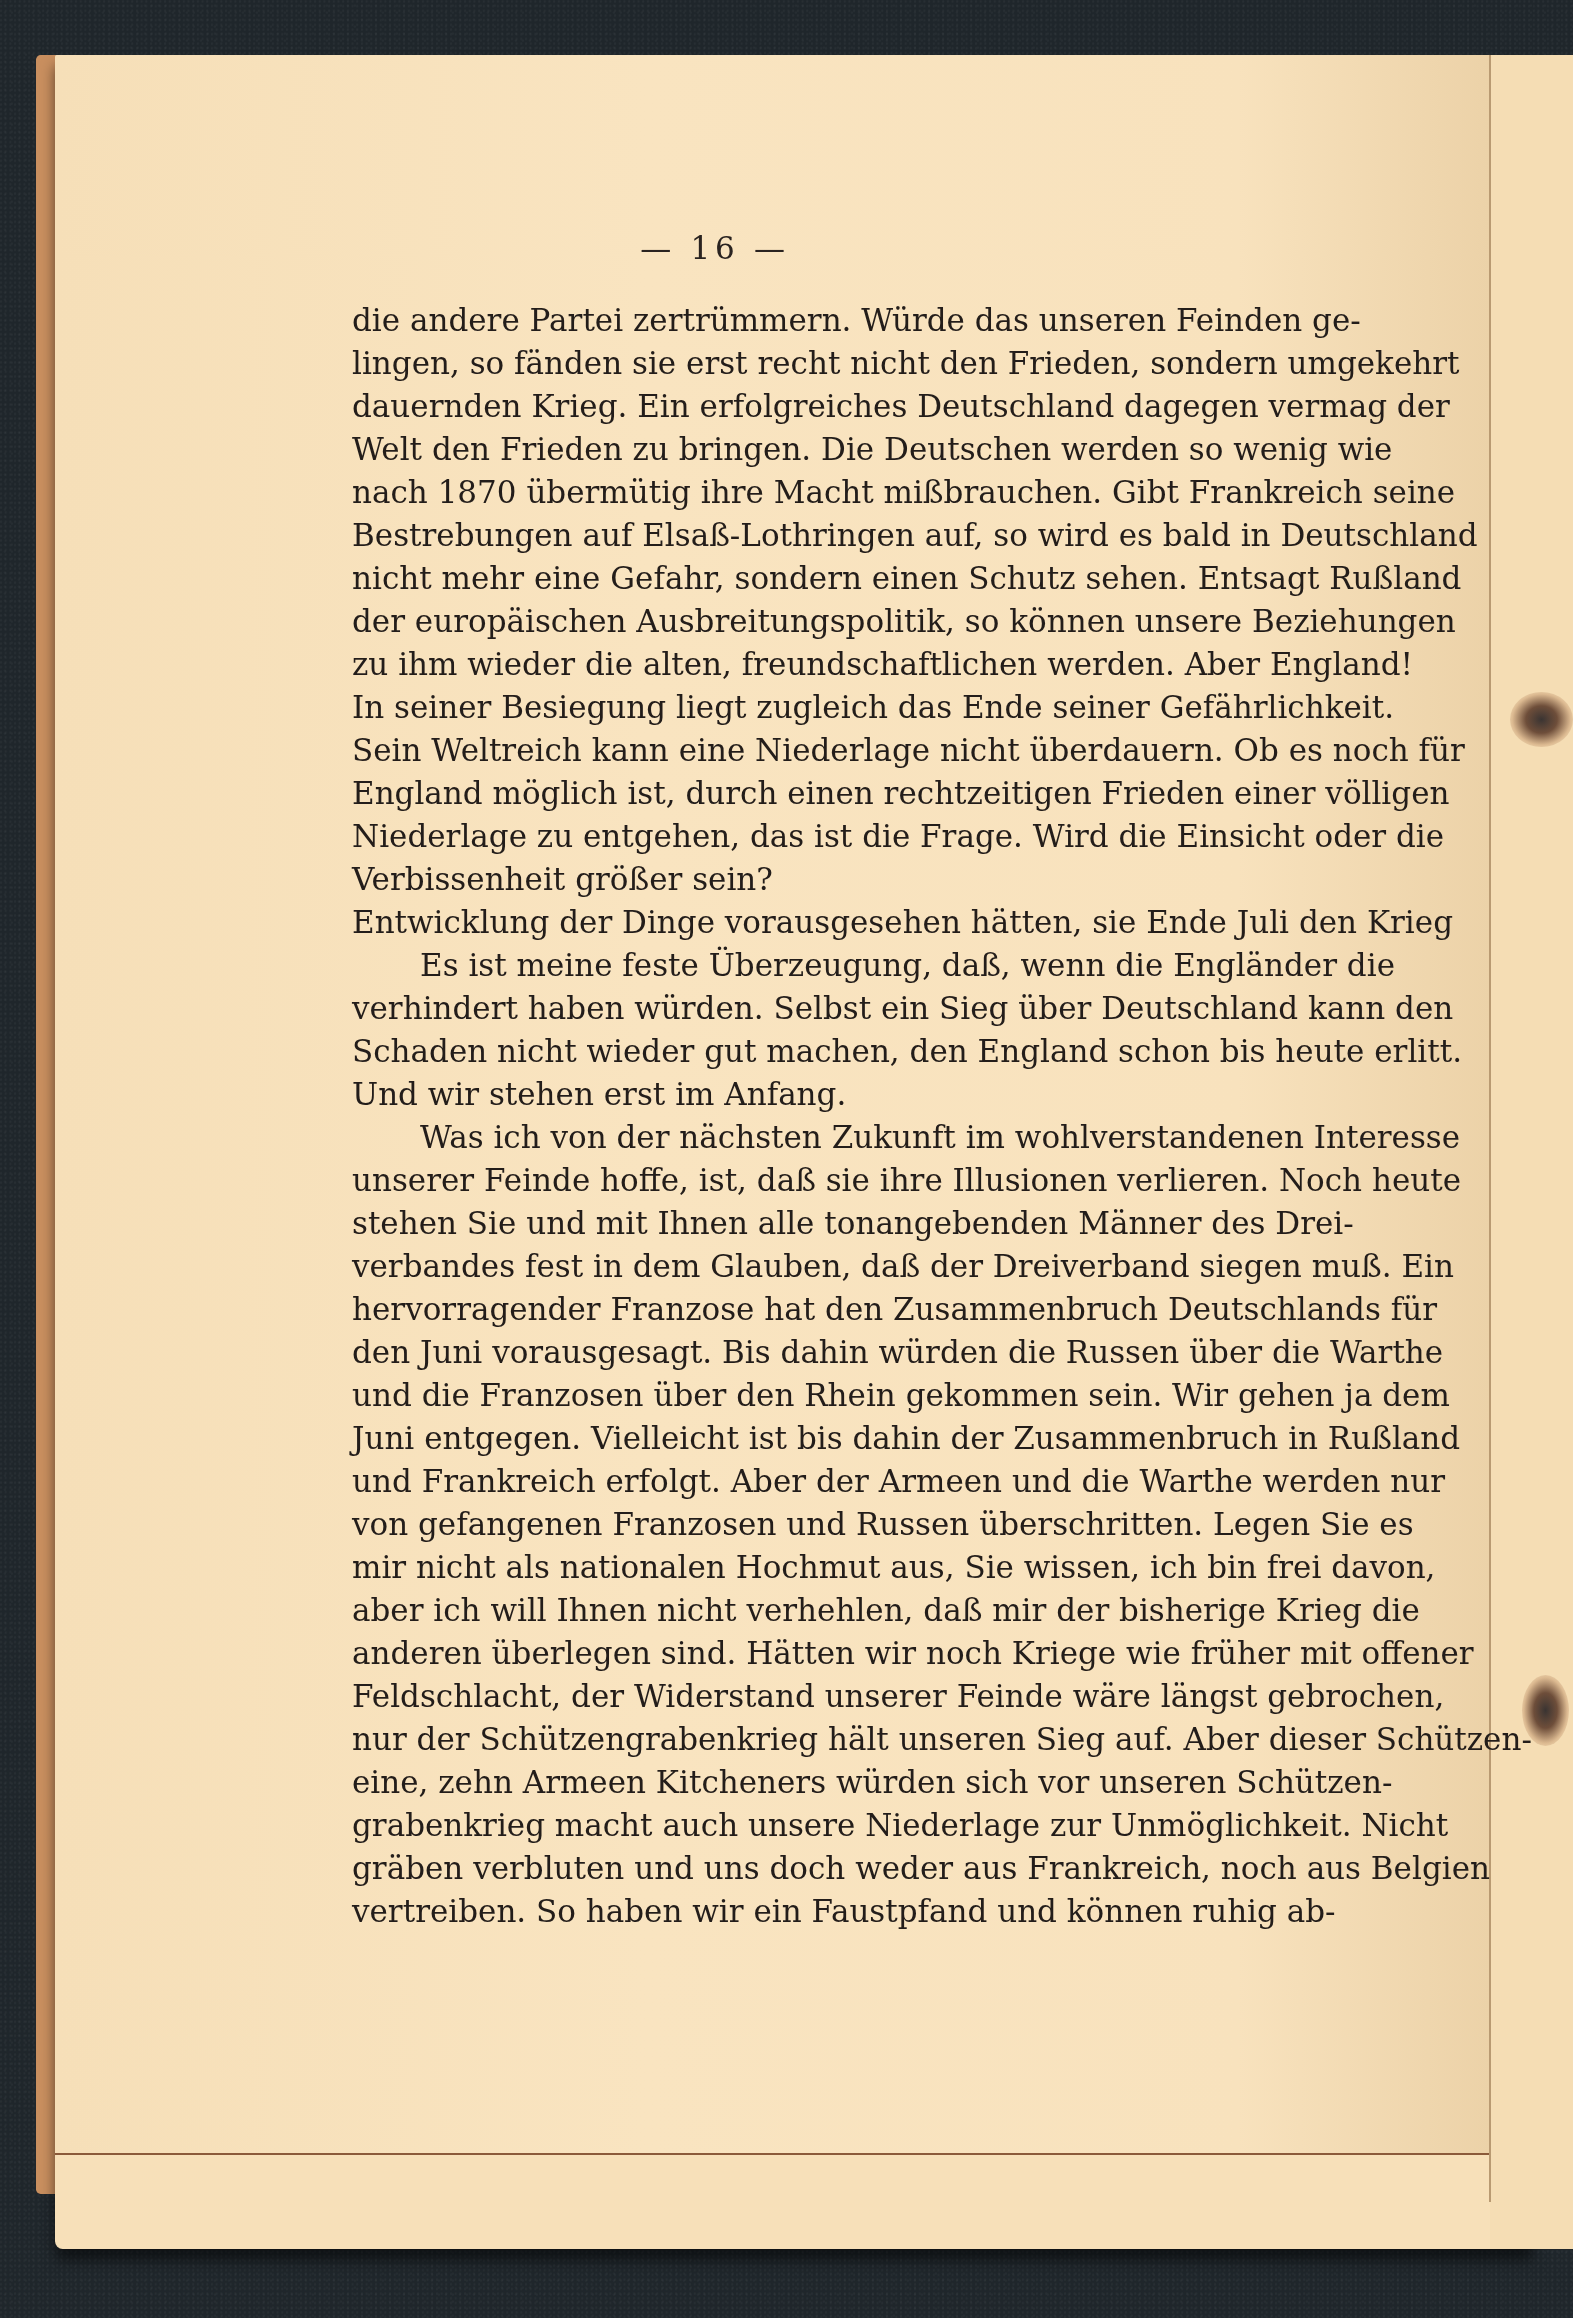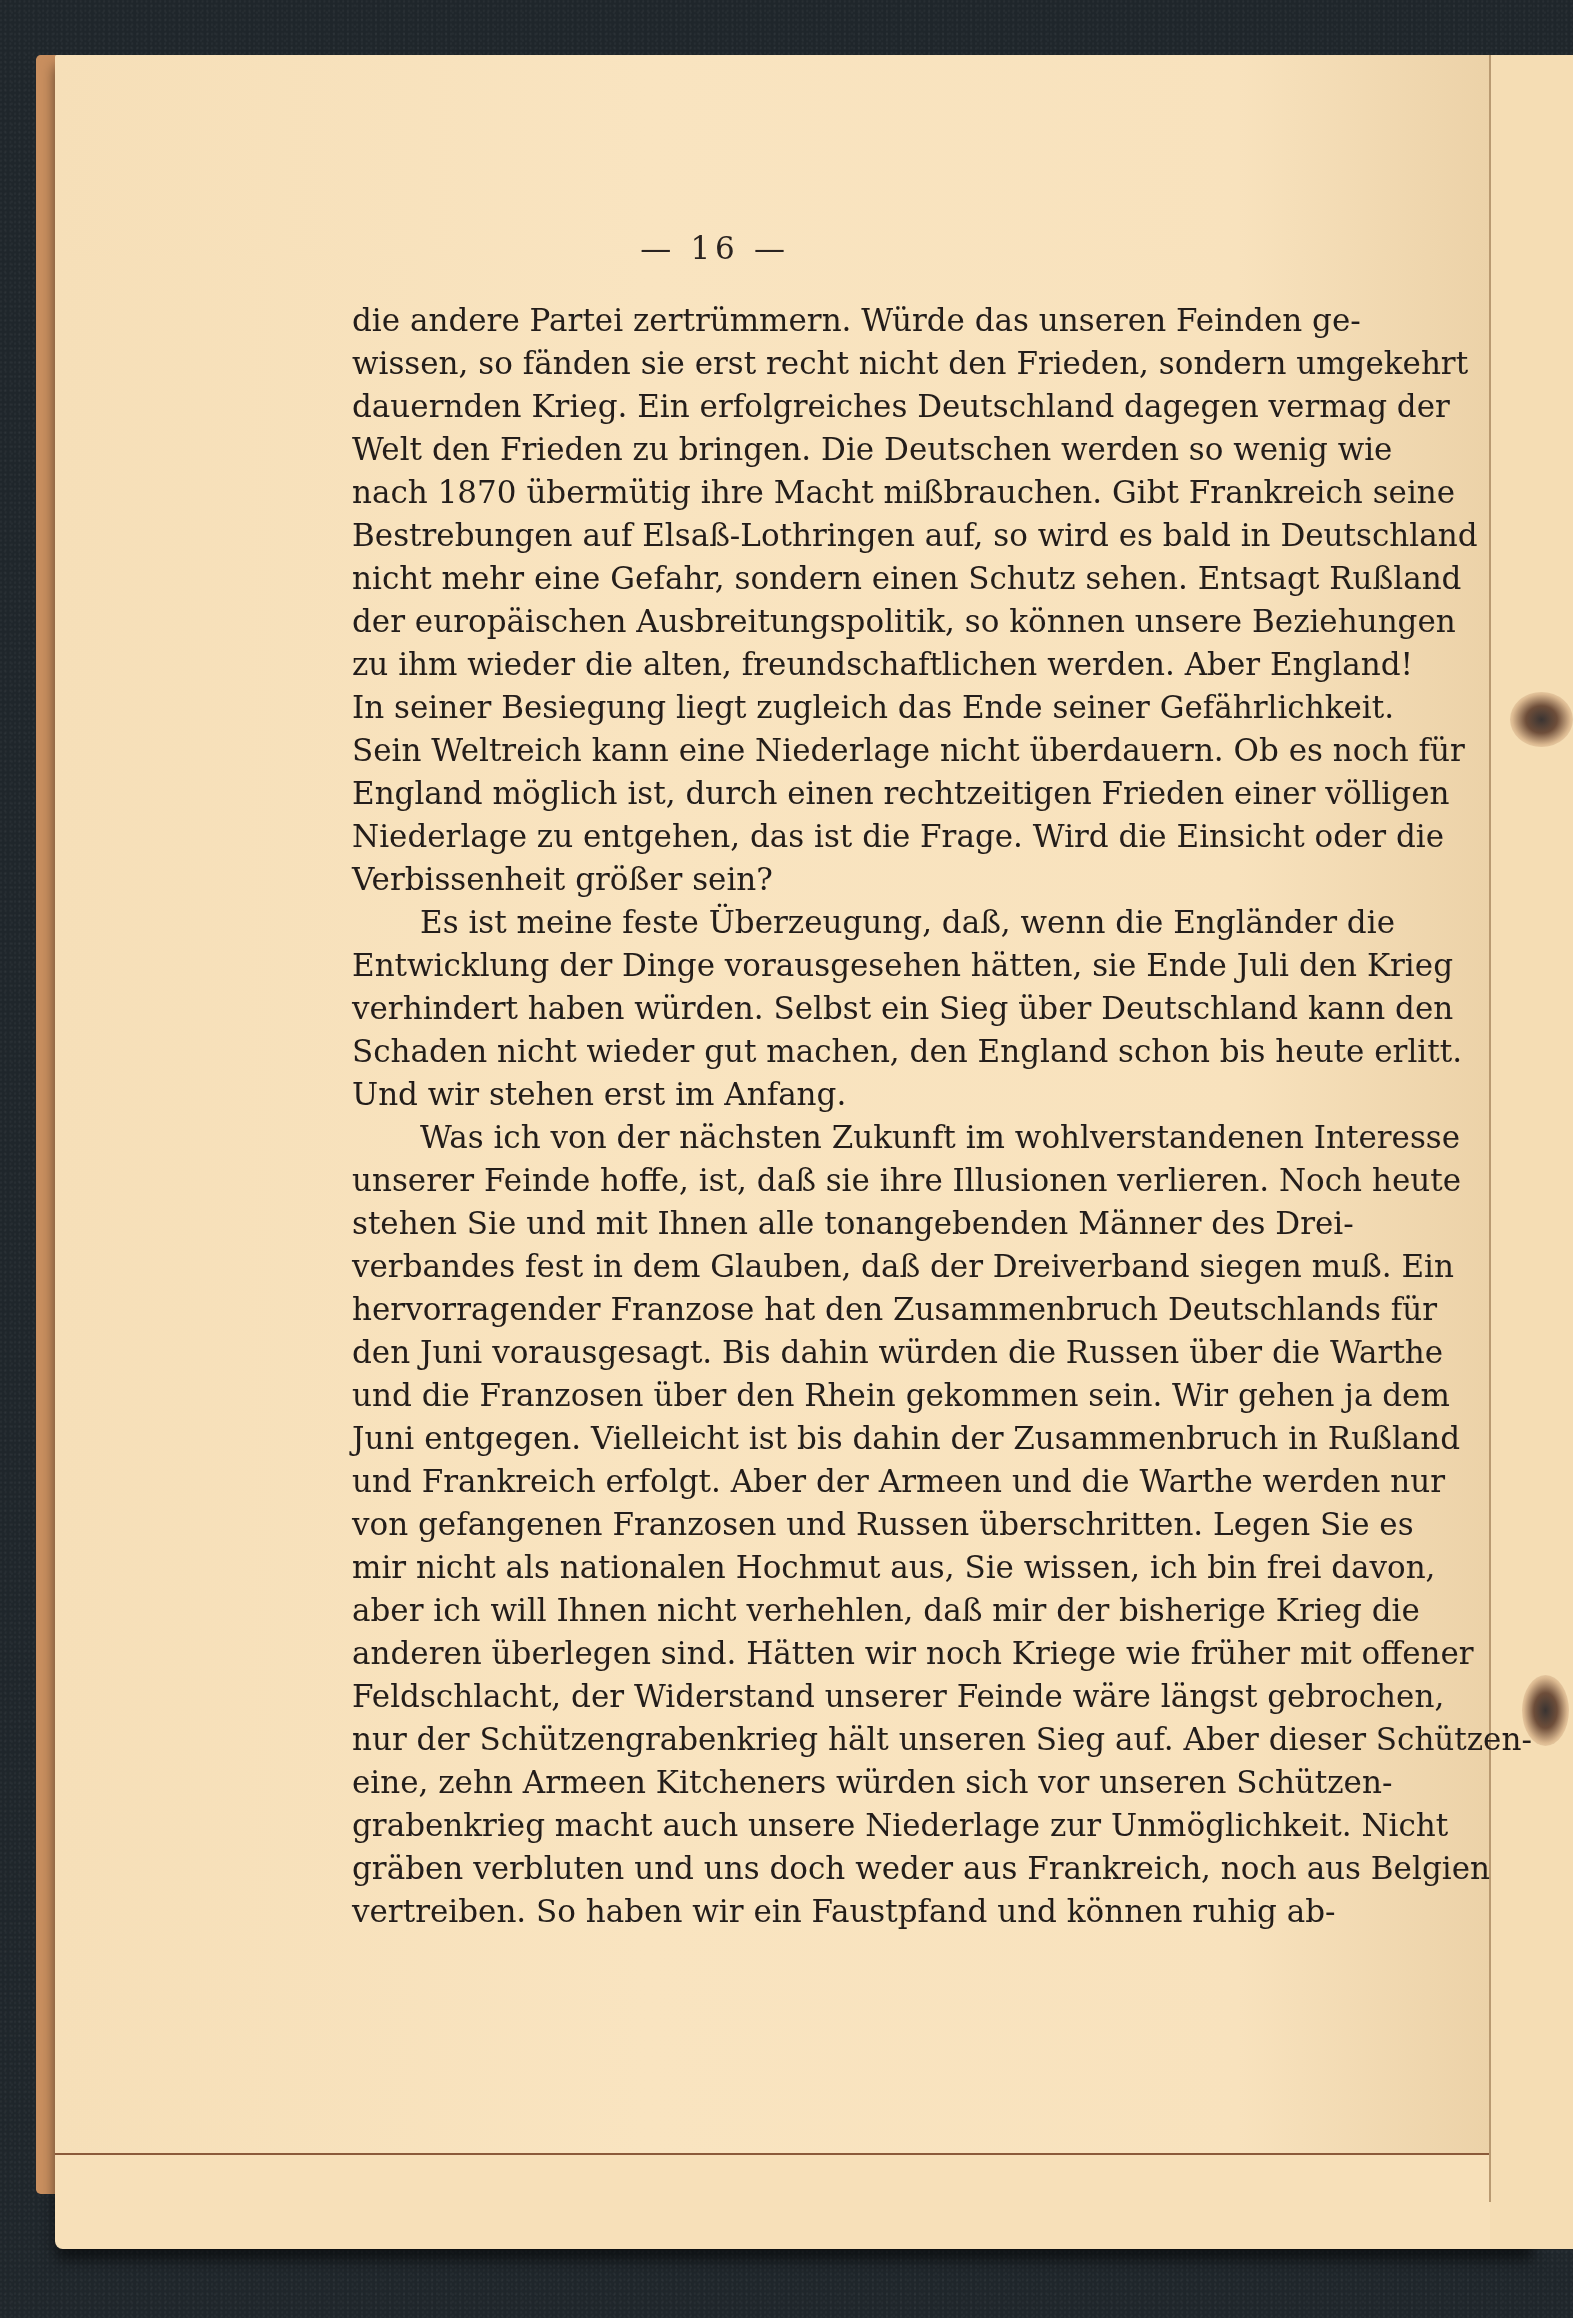--- a/index.html
+++ b/index.html
@@ -112,35 +112,35 @@
 </div>
 <div class="right-leaf"></div>
 <div class="gutter-line"></div>
 <div class="burn-mark burn-1"></div>
 <div class="burn-mark burn-2"></div>
 
 <div class="header">— 16 —</div>
 
 <div class="text-block" id="text-block">
     <span class="line">die andere Partei zertrümmern.  Würde das unseren Feinden ge-</span>
-    <span class="line">wissen, so fänden sie erst recht nicht den Frieden, sondern umgekehrt</span>
+    <span class="line">lingen, so fänden sie erst recht nicht den Frieden, sondern umgekehrt</span>
     <span class="line">dauernden Krieg.  Ein erfolgreiches Deutschland dagegen vermag der</span>
     <span class="line">Welt den Frieden zu bringen.  Die Deutschen werden so wenig wie</span>
     <span class="line">nach 1870 übermütig ihre Macht mißbrauchen.  Gibt Frankreich seine</span>
     <span class="line">Bestrebungen auf Elsaß-Lothringen auf, so wird es bald in Deutschland</span>
     <span class="line">nicht mehr eine Gefahr, sondern einen Schutz sehen.  Entsagt Rußland</span>
     <span class="line">der europäischen Ausbreitungspolitik, so können unsere Beziehungen</span>
     <span class="line">zu ihm wieder die alten, freundschaftlichen werden.  Aber England!</span>
     <span class="line">In seiner Besiegung liegt zugleich das Ende seiner Gefährlichkeit.</span>
     <span class="line">Sein Weltreich kann eine Niederlage nicht überdauern.  Ob es noch für</span>
     <span class="line">England möglich ist, durch einen rechtzeitigen Frieden einer völligen</span>
     <span class="line">Niederlage zu entgehen, das ist die Frage.  Wird die Einsicht oder die</span>
     <span class="line last">Verbissenheit größer sein?</span>
+    <span class="line">Entwicklung der Dinge vorausgesehen hätten, sie Ende Juli den Krieg</span>
     <span class="line indent">Es ist meine feste Überzeugung, daß, wenn die Engländer die</span>
-    <span class="line">Entwicklung der Dinge vorausgesehen hätten, sie Ende Juli den Krieg</span>
     <span class="line">verhindert haben würden.  Selbst ein Sieg über Deutschland kann den</span>
     <span class="line">Schaden nicht wieder gut machen, den England schon bis heute erlitt.</span>
     <span class="line last">Und wir stehen erst im Anfang.</span>
     <span class="line indent">Was ich von der nächsten Zukunft im wohlverstandenen Interesse</span>
     <span class="line">unserer Feinde hoffe, ist, daß sie ihre Illusionen verlieren.  Noch heute</span>
     <span class="line">stehen Sie und mit Ihnen alle tonangebenden Männer des Drei-</span>
     <span class="line">verbandes fest in dem Glauben, daß der Dreiverband siegen muß.  Ein</span>
     <span class="line">hervorragender Franzose hat den Zusammenbruch Deutschlands für</span>
     <span class="line">den Juni vorausgesagt.  Bis dahin würden die Russen über die Warthe</span>
     <span class="line">und die Franzosen über den Rhein gekommen sein.  Wir gehen ja dem</span>

